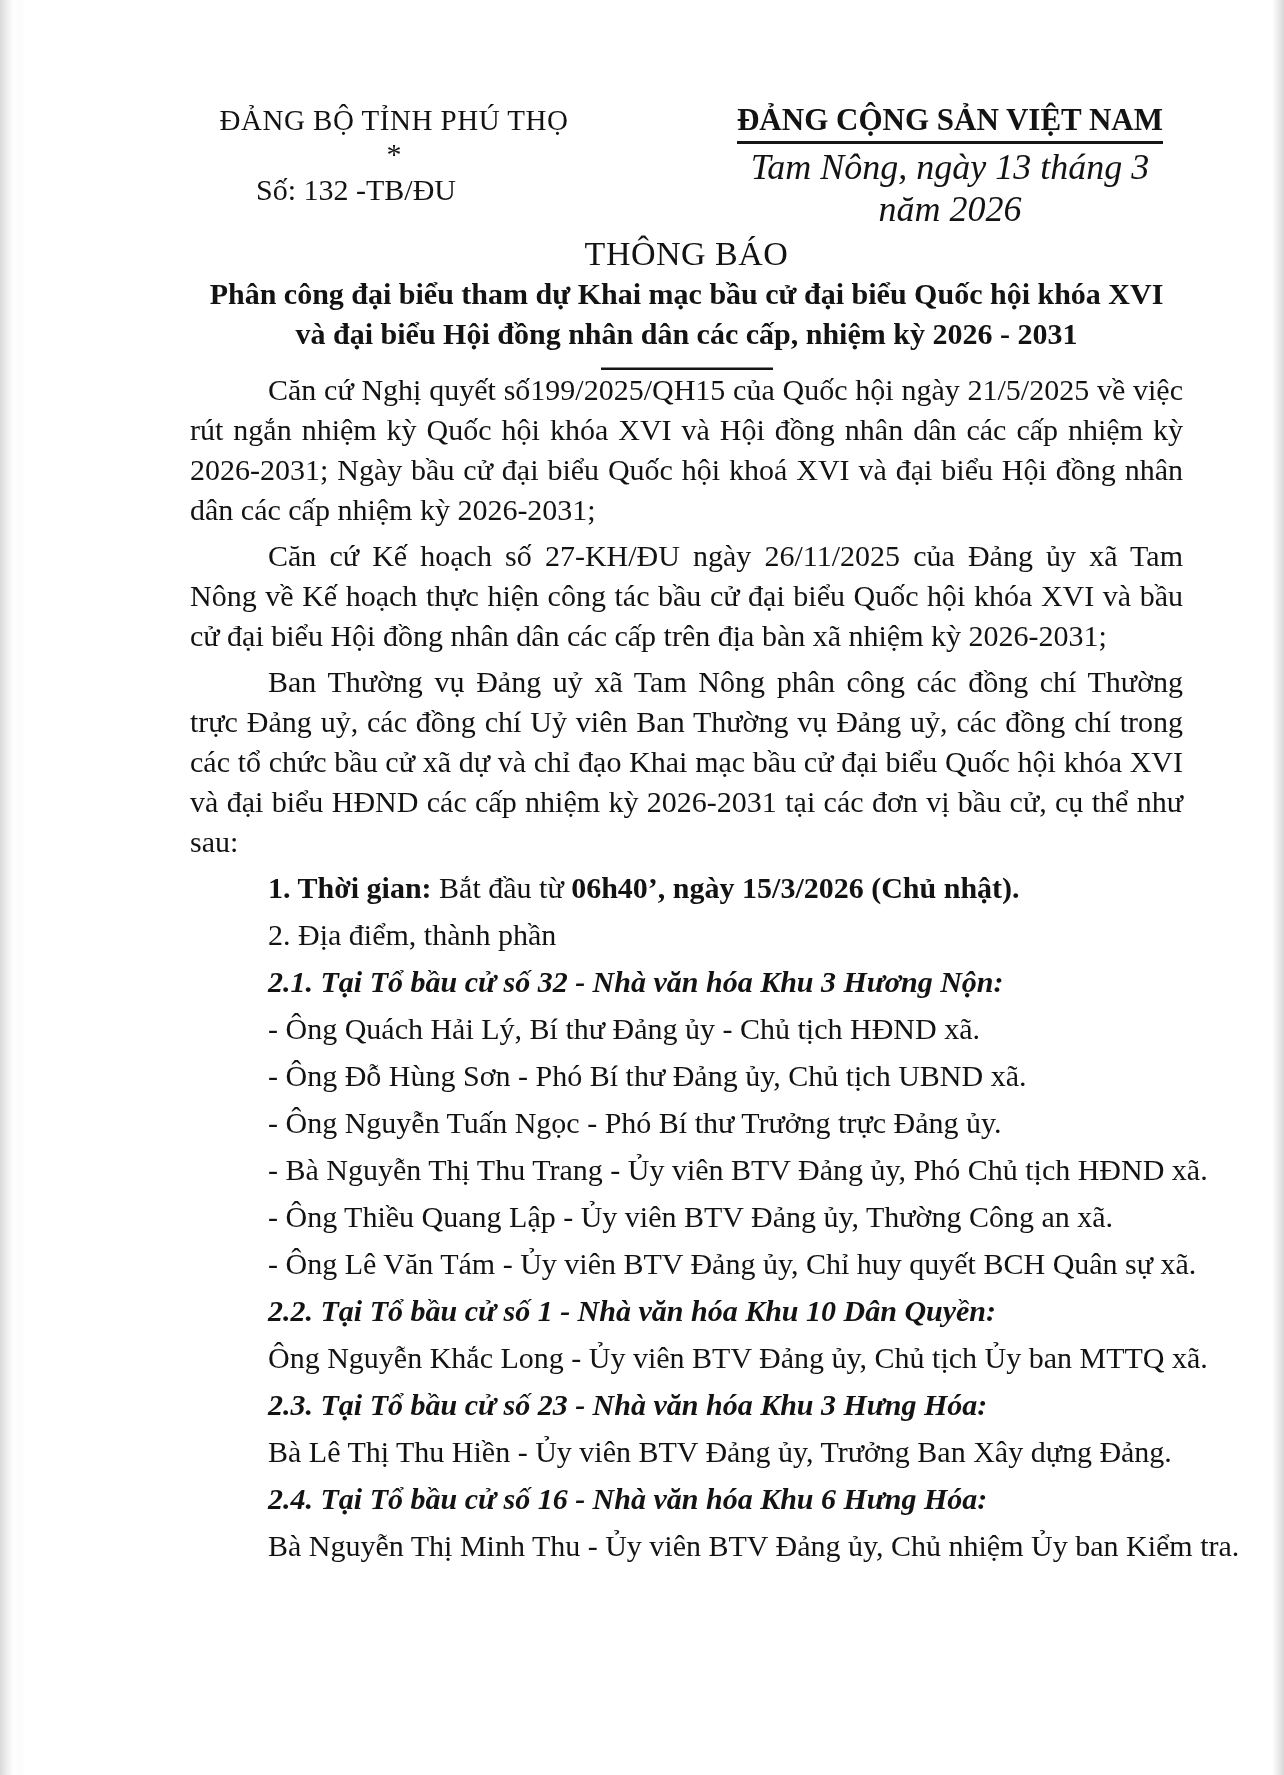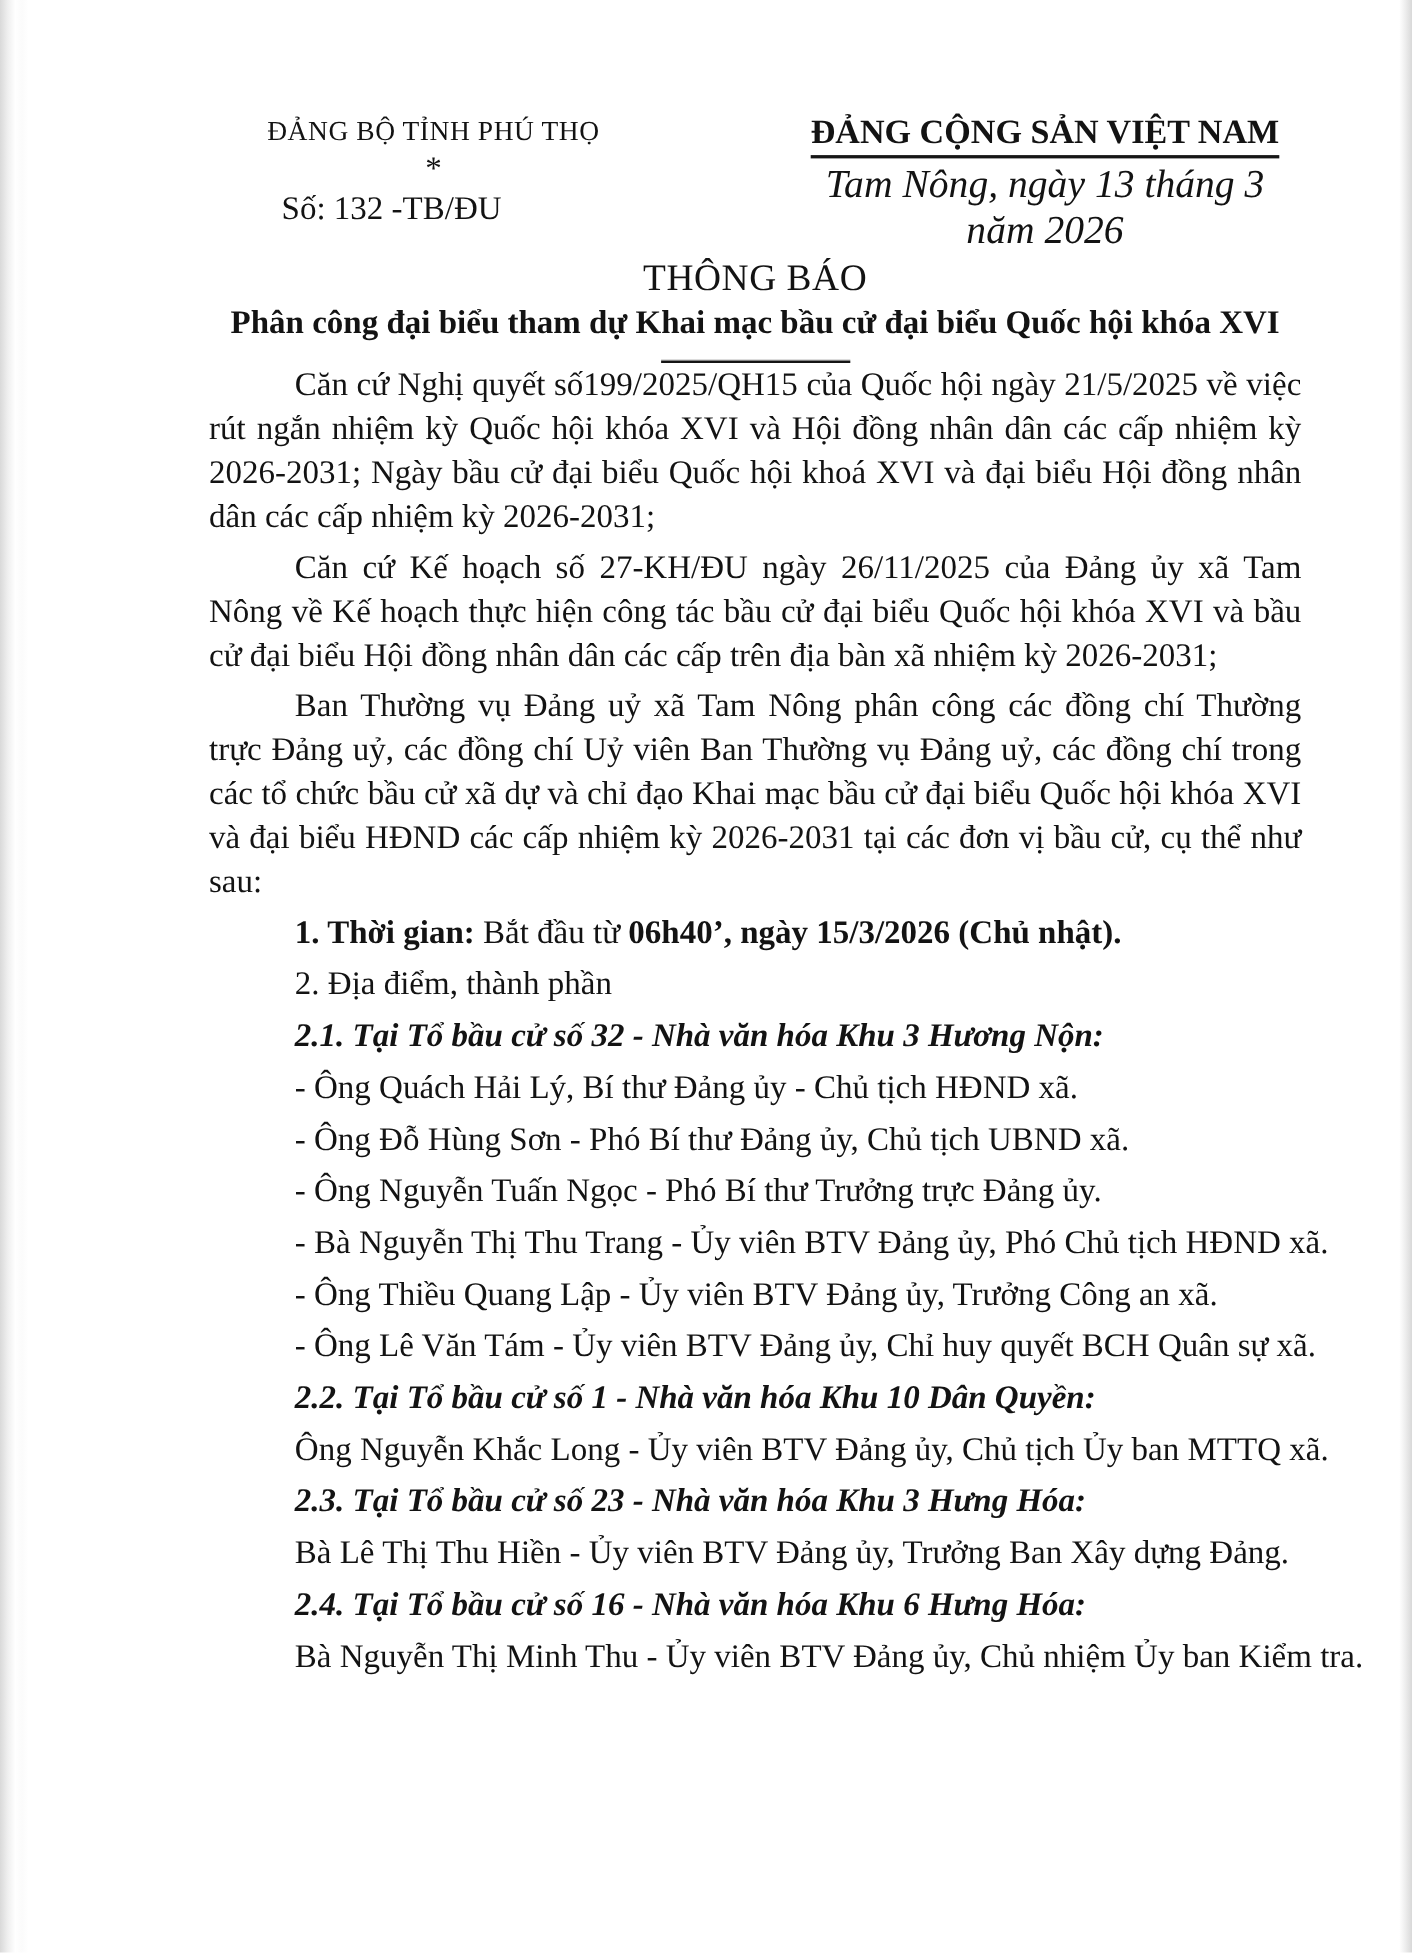--- a/index.html
+++ b/index.html
@@ -22,21 +22,21 @@
   .content {
     position: absolute;
     left: 190px;
     width: 993px;
     top: 100px;
   }
   
   .hdr { display: flex; justify-content: space-between; align-items: flex-start; }
   .hdr-left { width: 408px; text-align: center; }
   .hdr-right { width: 466px; text-align: center; }
-  .org-parent { font-size: 25px; line-height: 40px; letter-spacing: 0.5px; }
+  .org-parent { font-size: 29px; line-height: 40px; letter-spacing: 0.5px; }
   .org-unit   { font-size: 30px; line-height: 40px; font-weight: bold; letter-spacing: 0.5px; }
   .star-sep   { font-size: 30px; line-height: 28px; }
   .doc-number { font-size: 30px; line-height: 40px; text-align: left; padding-left: 66px; margin-top: 2px; }
   .party-name {
     display: inline-block;
     font-size: 31px; line-height: 40px; font-weight: bold;
     border-bottom: 3px solid #161616; padding-bottom: 1px;
   }
   .date-line { font-size: 36px; line-height: 42px; font-style: italic; margin-top: 2px; }
   
@@ -91,40 +91,41 @@
       <div>
         <span class="party-name">ĐẢNG CỘNG SẢN VIỆT NAM</span>
       </div>
       <div class="date-line">Tam Nông, ngày 13 tháng 3 năm 2026</div>
     </div>
   </div>
 
   <div class="title-block">
     <div class="doc-title">THÔNG BÁO</div>
     <div class="doc-subtitle">Phân công đại biểu tham dự Khai mạc bầu cử đại biểu Quốc hội khóa XVI</div>
+    <div class="doc-subtitle">và đại biểu Hội đồng nhân dân các cấp, nhiệm kỳ 2026 - 2031</div>
     <div class="title-divider"></div>
   </div>
 
   <div class="bodytext">
     <p class="para">Căn cứ Nghị quyết số199/2025/QH15 của Quốc hội ngày 21/5/2025 về việc rút ngắn nhiệm kỳ Quốc hội khóa XVI và Hội đồng nhân dân các cấp nhiệm kỳ 2026-2031; Ngày bầu cử đại biểu Quốc hội khoá XVI và đại biểu Hội đồng nhân dân các cấp nhiệm kỳ 2026-2031;</p>
     <p class="para">Căn cứ Kế hoạch số 27-KH/ĐU ngày 26/11/2025 của Đảng ủy xã Tam Nông về Kế hoạch thực hiện công tác bầu cử đại biểu Quốc hội khóa XVI và bầu cử đại biểu Hội đồng nhân dân các cấp trên địa bàn xã nhiệm kỳ 2026-2031;</p>
     <p class="para">Ban Thường vụ Đảng uỷ xã Tam Nông phân công các đồng chí Thường trực Đảng uỷ, các đồng chí Uỷ viên Ban Thường vụ Đảng uỷ, các đồng chí trong các tổ chức bầu cử xã dự và chỉ đạo Khai mạc bầu cử đại biểu Quốc hội khóa XVI và đại biểu HĐND các cấp nhiệm kỳ 2026-2031 tại các đơn vị bầu cử, cụ thể như sau:</p>
 
     <div class="items">
 
       <p class="item-line"><span class="b">1. Thời gian:</span><span> Bắt đầu từ </span><span class="b">06h40’, ngày 15/3/2026 (Chủ nhật).</span></p>
 
       <p class="item-line b">2. Địa điểm, thành phần</p>
 
       <p class="sec-heading">2.1. Tại Tổ bầu cử số 32 - Nhà văn hóa Khu 3 Hương Nộn:</p>
       <p class="item-line">- Ông Quách Hải Lý, Bí thư Đảng ủy - Chủ tịch HĐND xã.</p>
       <p class="item-line">- Ông Đỗ Hùng Sơn - Phó Bí thư Đảng ủy, Chủ tịch UBND xã.</p>
       <p class="item-line">- Ông Nguyễn Tuấn Ngọc - Phó Bí thư Trưởng trực Đảng ủy.</p>
       <p class="item-line">- Bà Nguyễn Thị Thu Trang - Ủy viên BTV Đảng ủy, Phó Chủ tịch HĐND xã.</p>
-      <p class="item-line">- Ông Thiều Quang Lập - Ủy viên BTV Đảng ủy, Trưởng Công an xã.</p>
+      <p class="item-line">- Ông Thiều Quang Lập - Ủy viên BTV Đảng ủy, Thường Công an xã.</p>
       <p class="item-line">- Ông Lê Văn Tám - Ủy viên BTV Đảng ủy, Chỉ huy quyết BCH Quân sự xã.</p>
 
       <p class="sec-heading">2.2. Tại Tổ bầu cử số 1 - Nhà văn hóa Khu 10 Dân Quyền:</p>
       <p class="item-line">Ông Nguyễn Khắc Long - Ủy viên BTV Đảng ủy, Chủ tịch Ủy ban MTTQ xã.</p>
 
       <p class="sec-heading">2.3. Tại Tổ bầu cử số 23 - Nhà văn hóa Khu 3 Hưng Hóa:</p>
       <p class="item-line">Bà Lê Thị Thu Hiền - Ủy viên BTV Đảng ủy, Trưởng Ban Xây dựng Đảng.</p>
 
       <p class="sec-heading">2.4. Tại Tổ bầu cử số 16 - Nhà văn hóa Khu 6 Hưng Hóa:</p>
       <p class="item-line">Bà Nguyễn Thị Minh Thu - Ủy viên BTV Đảng ủy, Chủ nhiệm Ủy ban Kiểm tra.</p>

